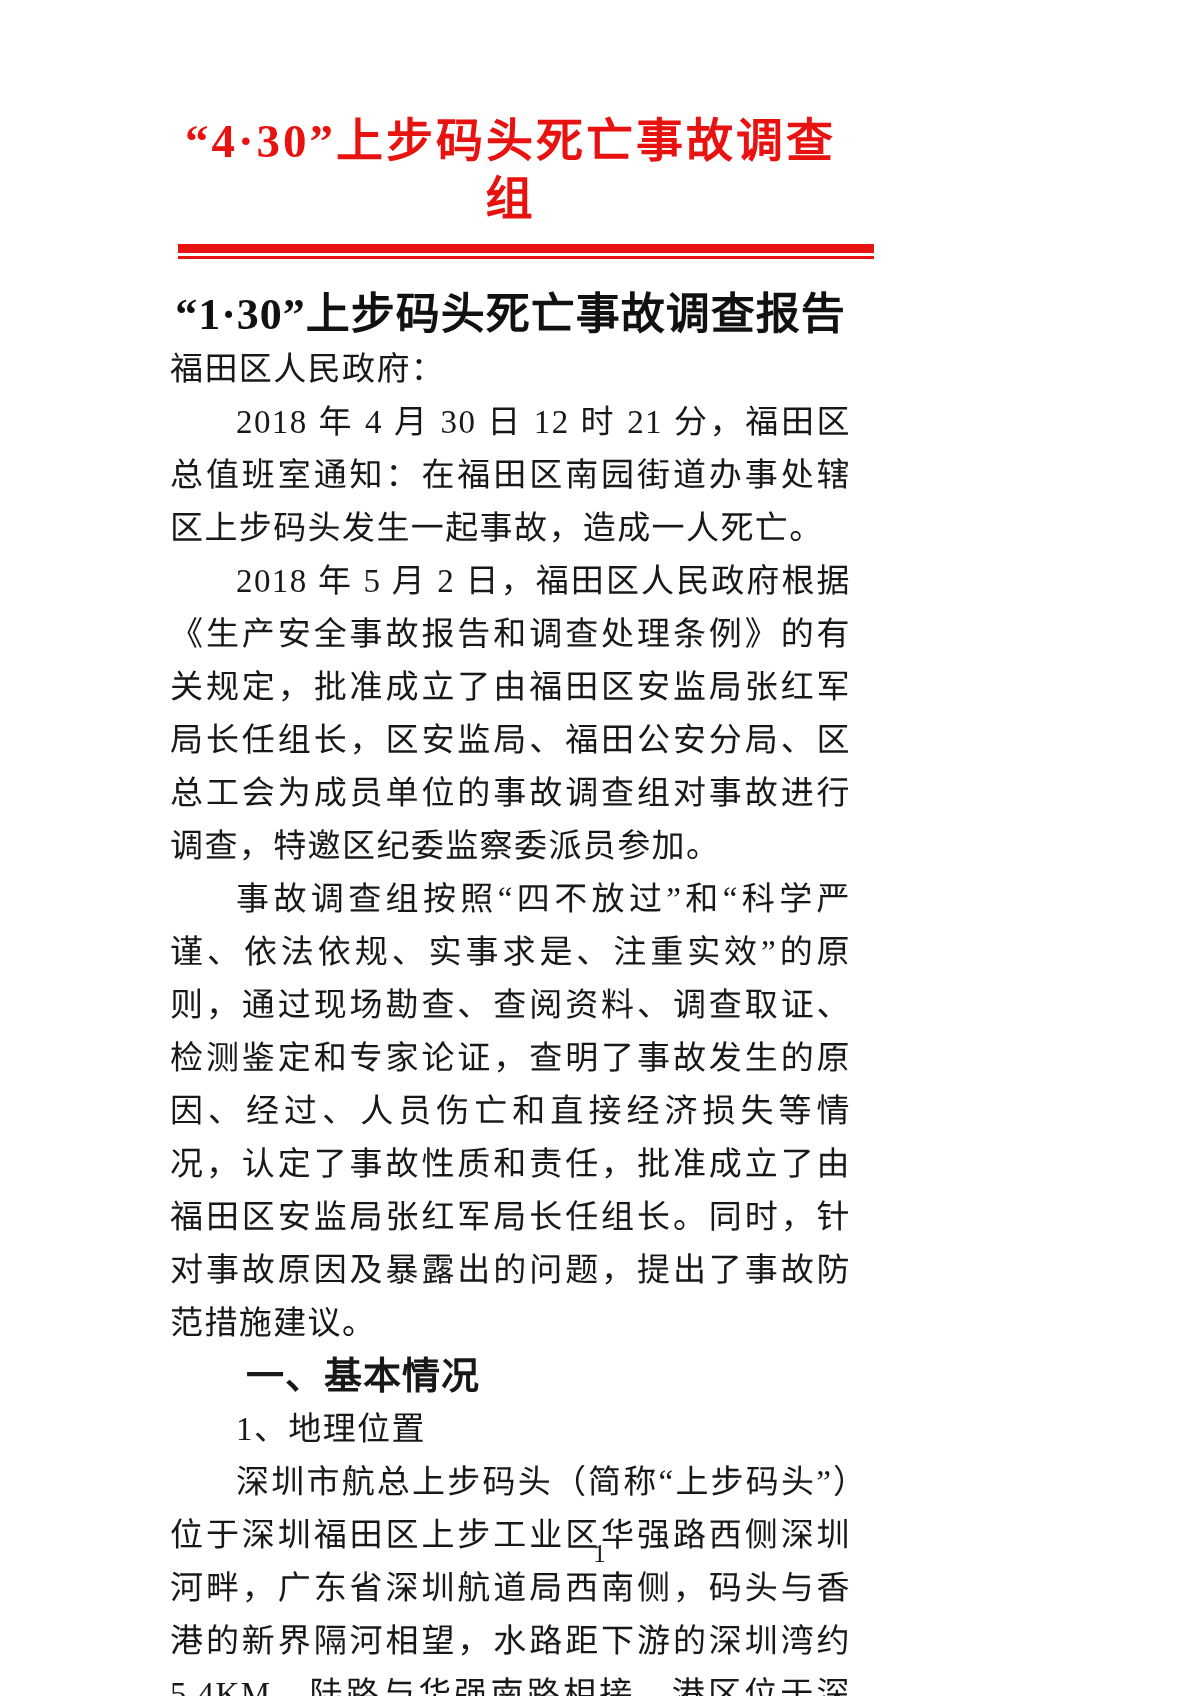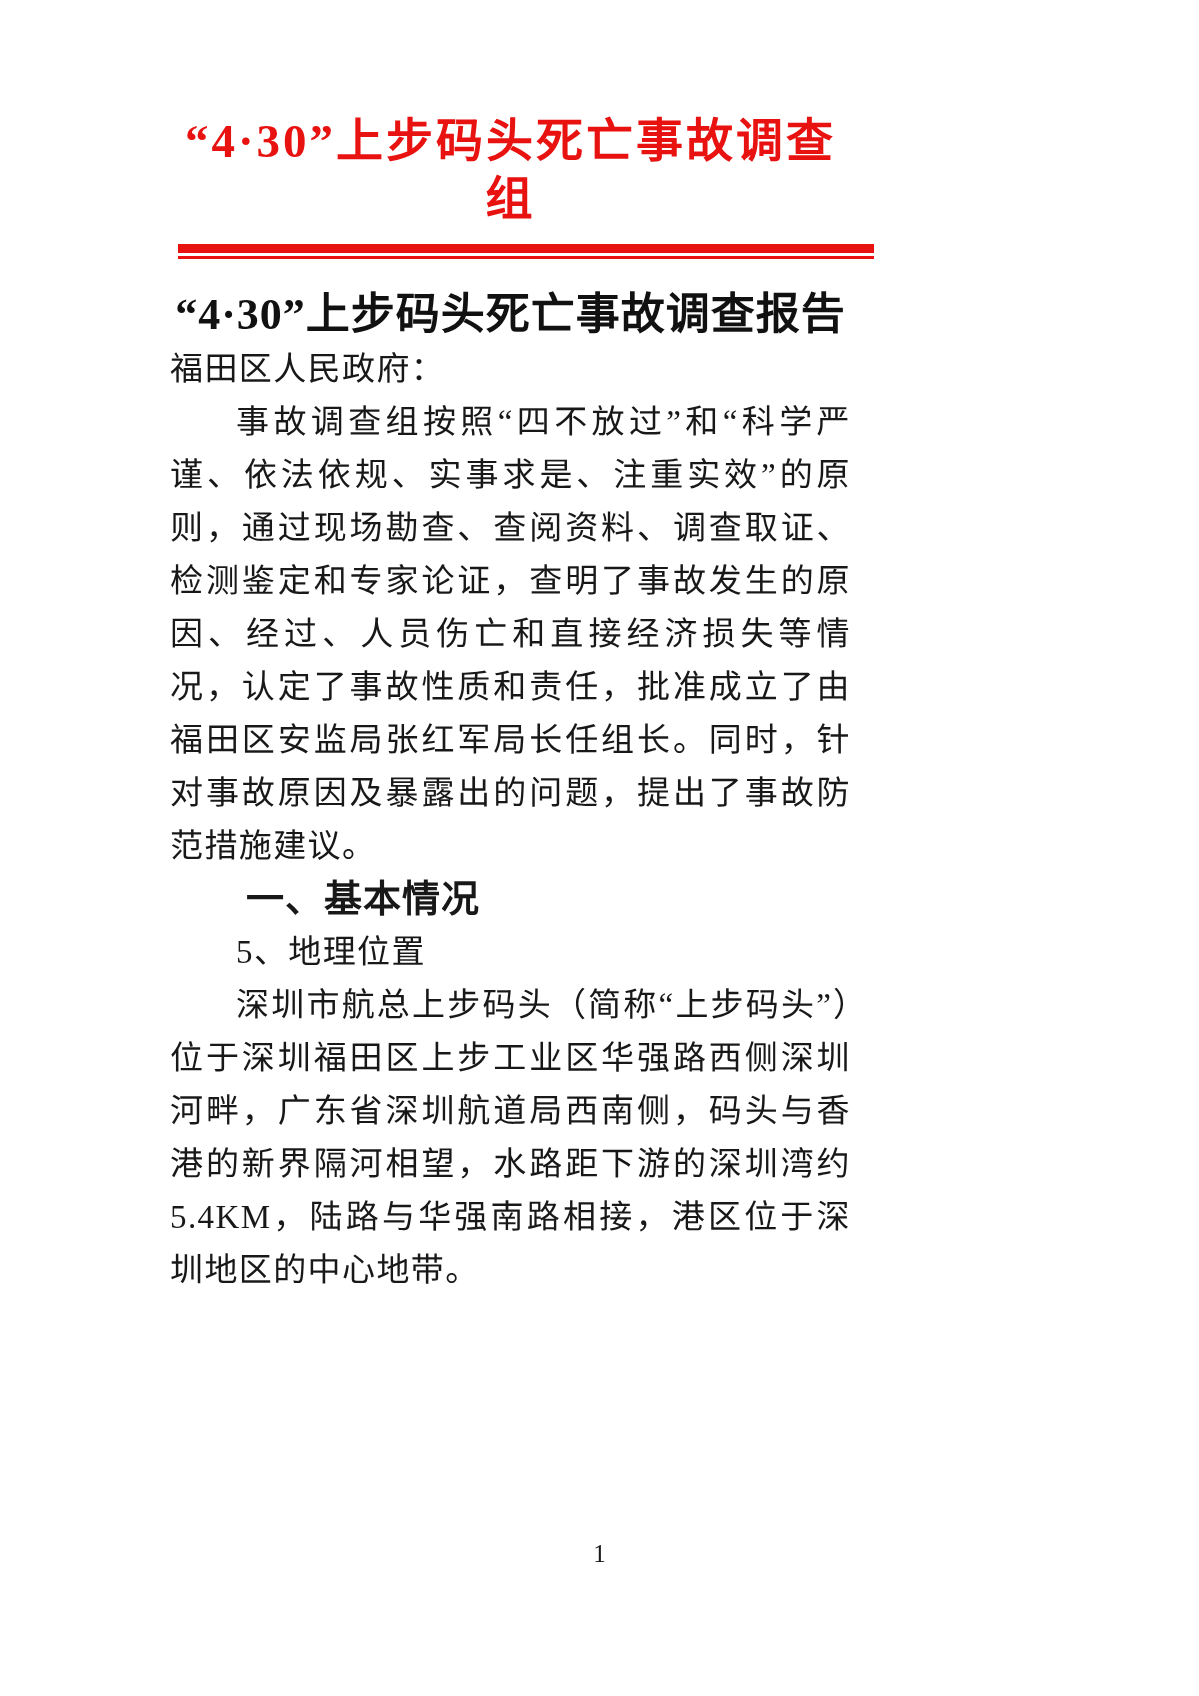--- a/index.html
+++ b/index.html
@@ -84,27 +84,29 @@
 <div class="page">
 
   <div class="letterhead">
     <div class="org-title">“4·30”上步码头死亡事故调查组</div>
     <div class="rule">
       <div class="rule-thick"></div>
       <div class="rule-thin"></div>
     </div>
   </div>
 
-  <h1 class="doc-title">“4·30”上步码头死亡事故调查报告</h1>
+  <h1 class="doc-title">“1·30”上步码头死亡事故调查报告</h1>
 
   <div class="body-text">
     <p class="p-salutation">福田区人民政府：</p>
+    <p class="p-body">2018 年 4 月 30 日 12 时 21 分，福田区总值班室通知：在福田区南园街道办事处辖区上步码头发生一起事故，造成一人死亡。</p>
+    <p class="p-body">2018 年 5 月 2 日，福田区人民政府根据《生产安全事故报告和调查处理条例》的有关规定，批准成立了由福田区安监局张红军局长任组长，区安监局、福田公安分局、区总工会为成员单位的事故调查组对事故进行调查，特邀区纪委监察委派员参加。</p>
     <p class="p-body">事故调查组按照“四不放过”和“科学严谨、依法依规、实事求是、注重实效”的原则，通过现场勘查、查阅资料、调查取证、检测鉴定和专家论证，查明了事故发生的原因、经过、人员伤亡和直接经济损失等情况，认定了事故性质和责任，批准成立了由福田区安监局张红军局长任组长。同时，针对事故原因及暴露出的问题，提出了事故防范措施建议。</p>
     <p class="p-h1">一、基本情况</p>
-    <p class="p-sub">5、地理位置</p>
+    <p class="p-sub">1、地理位置</p>
     <p class="p-body">深圳市航总上步码头（简称“上步码头”）位于深圳福田区上步工业区华强路西侧深圳河畔，广东省深圳航道局西南侧，码头与香港的新界隔河相望，水路距下游的深圳湾约 5.4KM，陆路与华强南路相接，港区位于深圳地区的中心地带。</p>
   </div>
 
   <div class="footer">
     <span class="pagenum">1</span>
   </div>
 
 </div>
 
 </body></html>

